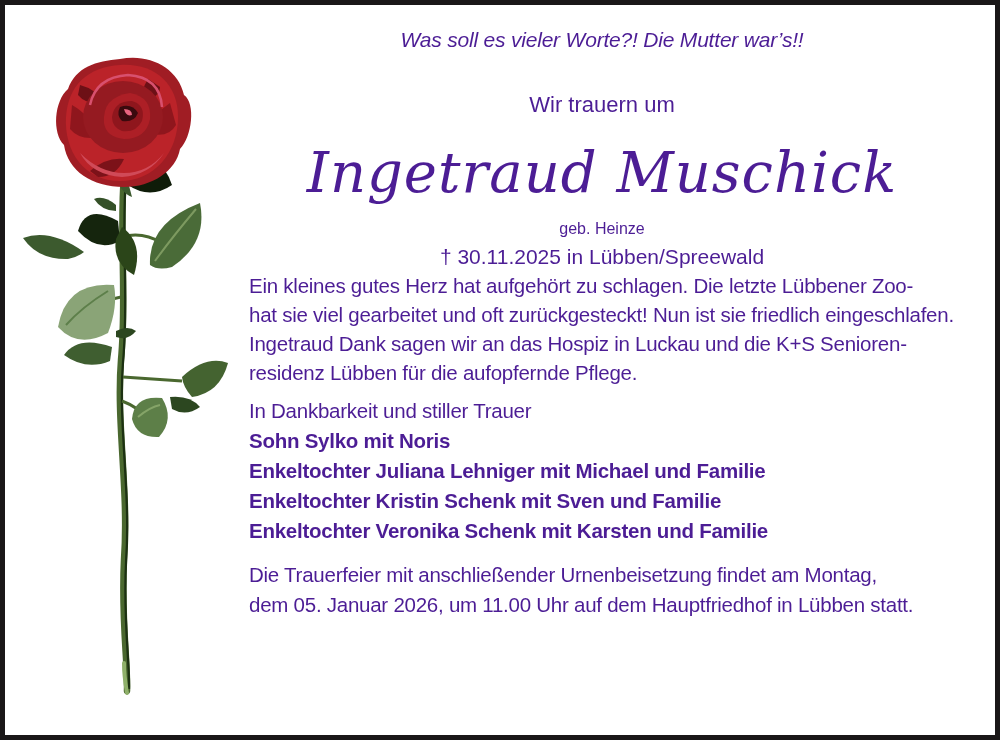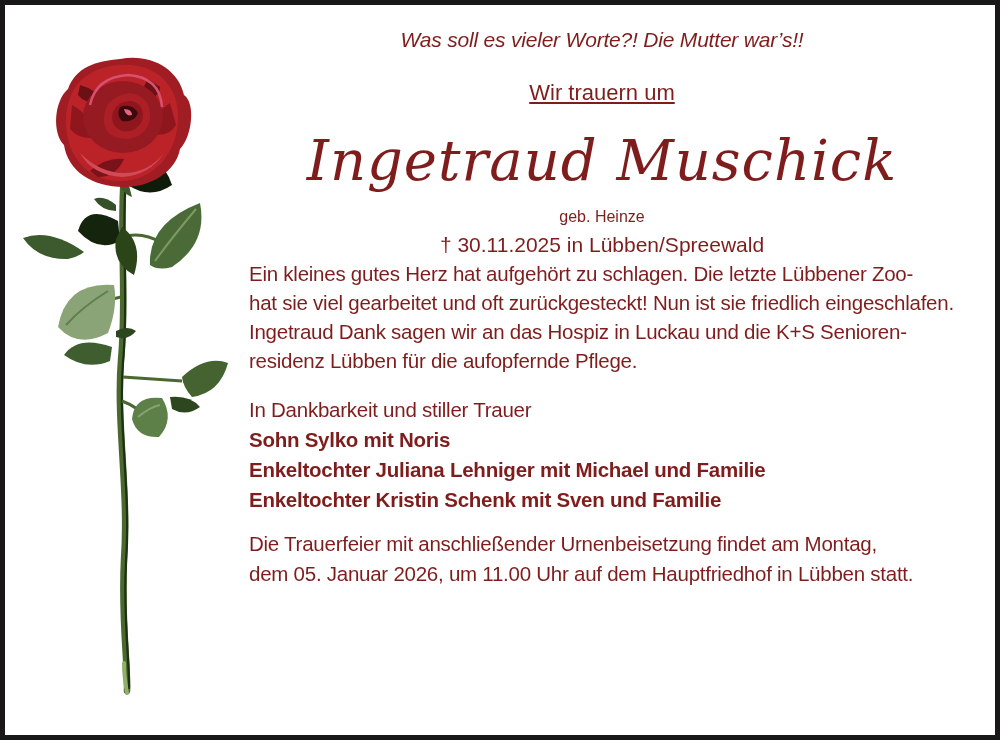--- a/index.html
+++ b/index.html
@@ -4,41 +4,41 @@
 <style>
   html,body{margin:0;padding:0;background:#ffffff;}
   .frame{
     position:relative;
     width:1000px;height:740px;
     box-sizing:border-box;
     background:#ffffff;
     border:5px solid #1a1718;
     overflow:hidden;
     font-family:"Liberation Sans", sans-serif;
-    color:#7f1d1d;
+    color:#4c1d95;
   }
   .rose{position:absolute;left:15px;top:40px;width:215px;height:655px;}
   .content{position:absolute;left:244px;top:22px;width:706px;}
   .centered{text-align:center;}
   .epigraph{font-style:italic;font-size:21px;line-height:26px;letter-spacing:-0.2px;}
-  .intro{font-size:22px;line-height:28px;margin-top:26px;text-decoration:underline;}
+  .intro{font-size:22px;line-height:28px;margin-top:38px;}
   .name{
     font-family:"DejaVu Serif", serif;
     font-style:italic;
     font-size:56px;
     line-height:80px;
     margin-top:14px;
     letter-spacing:1px;
     white-space:nowrap;
     text-align:center;
   }
   .maiden{font-size:16px;line-height:28px;margin-top:2px;}
   .dateline{font-size:21px;line-height:28px;}
   .bodyblock{font-size:20.5px;line-height:29px;letter-spacing:-0.25px;}
-  .mournblock{margin-top:20px;font-size:20.5px;line-height:30px;letter-spacing:-0.25px;}
+  .mournblock{margin-top:9px;font-size:20.5px;line-height:30px;letter-spacing:-0.25px;}
   .mourner{font-weight:bold;}
   .funeralblock{margin-top:14px;font-size:20.5px;line-height:30px;letter-spacing:-0.25px;}
 </style>
 </head>
 <body>
 
 <div class="frame">
 
   <svg class="rose" viewBox="0 0 215 655" aria-hidden="true">
 
@@ -99,20 +99,21 @@
       <div>hat sie viel gearbeitet und oft zurückgesteckt! Nun ist sie friedlich eingeschlafen.</div>
       <div>Ingetraud Dank sagen wir an das Hospiz in Luckau und die K+S Senioren-</div>
       <div>residenz Lübben für die aufopfernde Pflege.</div>
     </div>
 
     <div class="mournblock">
       <div>In Dankbarkeit und stiller Trauer</div>
       <div class="mourner">Sohn Sylko mit Noris</div>
       <div class="mourner">Enkeltochter Juliana Lehniger mit Michael und Familie</div>
       <div class="mourner">Enkeltochter Kristin Schenk mit Sven und Familie</div>
+      <div class="mourner">Enkeltochter Veronika Schenk mit Karsten und Familie</div>
     </div>
 
     <div class="funeralblock">
       <div>Die Trauerfeier mit anschließender Urnenbeisetzung findet am Montag,</div>
       <div>dem 05. Januar 2026, um 11.00 Uhr auf dem Hauptfriedhof in Lübben statt.</div>
     </div>
   </div>
 
 </div>
 

